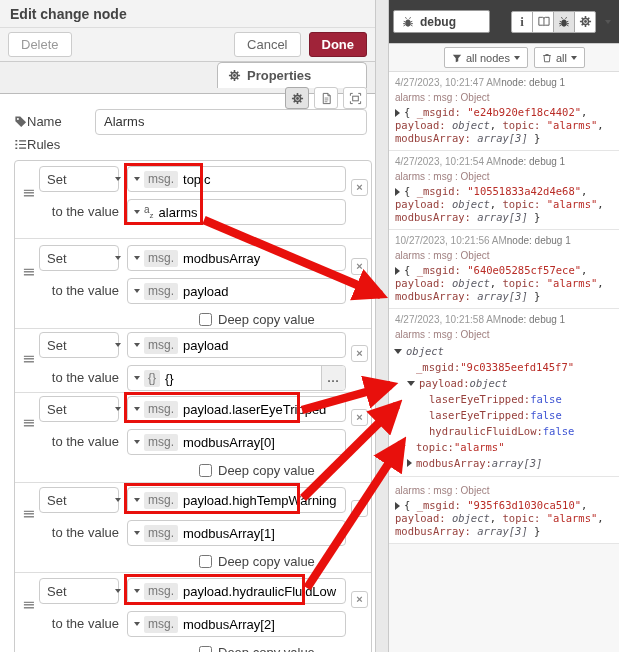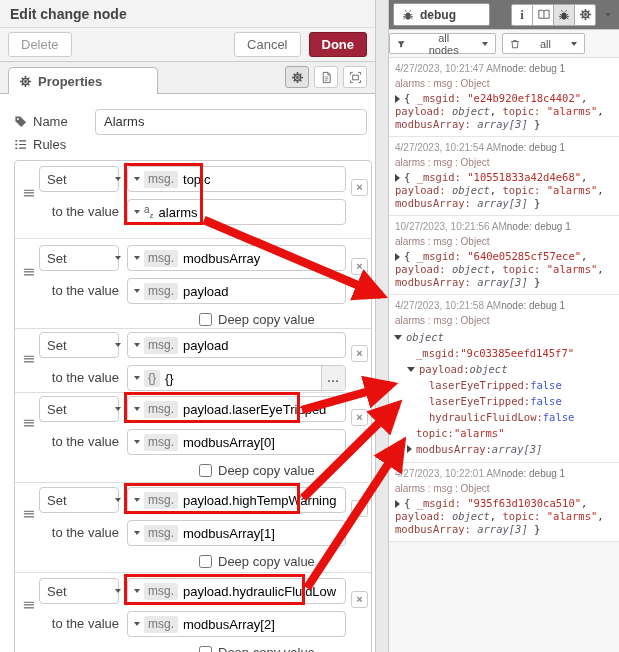--- a/index.html
+++ b/index.html
@@ -13,31 +13,31 @@
   .edit-panel{width:375px;flex:none;position:relative;background:#fff;}
   .ed-header{height:28px;background:#f3f3f3;border-bottom:1px solid #ddd;
              font-weight:bold;font-size:14px;color:#444;padding:6px 10px;}
   .btn-row{height:34px;background:#f3f3f3;border-bottom:1px solid #ccc;
            padding:4px 8px;display:flex;align-items:flex-start;gap:8px;}
   .btn{height:25px;padding:0 12px;font-size:13px;border-radius:3px;background:#fff;
        border:1px solid #ccc;color:#999;font-family:inherit;cursor:pointer;}
   .btn.cancel{margin-left:auto;color:#666;}
   .btn.done{background:var(--done);border-color:#7d1a2c;color:#fff;font-weight:bold;}
   .tab-row{height:32px;background:#f0f0f0;border-bottom:1px solid #bbb;display:flex;
-           align-items:flex-end;padding:0 8px;}
+           align-items:flex-end;padding:0 8px;flex-direction:column;}
   .tab{width:150px;display:flex;gap:6px;align-items:center;background:#fff;border:1px solid #bbb;
        border-bottom:none;border-radius:5px 5px 0 0;padding:5px 10px;height:27px;
        font-size:13px;font-weight:bold;color:#555;margin-bottom:-1px;cursor:pointer;}
   .tab-btns{margin-left:auto;display:flex;gap:5px;align-items:center;margin-bottom:5px;}
   .icon-btn{width:24px;height:22px;border:1px solid #ccc;border-radius:3px;background:#fff;
             display:flex;align-items:center;justify-content:center;cursor:pointer;padding:0;}
   .icon-btn.active{background:#e3e3e3;border-color:#aaa;}
   .form{padding:14px 0 0 14px;}
   .name-row{display:flex;align-items:center;height:27px;}
-  .lbl{display:flex;gap:6px;align-items:center;font-size:13px;color:#444;}
+  .lbl{display:flex;gap:0;align-items:center;font-size:13px;color:#444;}
   .name-row .lbl{width:81px;}
   .name-input{width:272px;height:26px;border:1px solid #ccc;border-radius:4px;
               padding:0 8px;font-size:13px;color:#333;font-family:inherit;}
   .rules-lbl{margin-top:2px;}
 
   .rules-box{position:absolute;top:160px;left:14px;width:358px;height:505px;
              border:1px solid #ccc;border-radius:4px;background:#fff;}
   .divider{position:absolute;left:0;right:0;height:1px;background:#ddd;}
   .rule{position:absolute;left:0;right:0;height:92px;}
   .grip{position:absolute;left:7px;top:19px;color:#888;font-size:16px;line-height:16px;
@@ -67,38 +67,38 @@
   .deep{position:absolute;left:184px;top:67px;display:flex;align-items:center;gap:6px;
         font-size:13px;color:#444;cursor:pointer;}
   .deep input{width:13px;height:13px;margin:0;}
 
   
   .splitter{width:14px;flex:none;background:#e9e9e9;border-left:1px solid #c9c9c9;
             border-right:1px solid #c9c9c9;cursor:col-resize;}
 
   
   .debug-panel{flex:1;min-width:0;display:flex;flex-direction:column;background:#fff;}
-  .dbg-header{height:30px;background:#737373;border-bottom:1px solid #ccc;display:flex;
+  .dbg-header{height:44px;background:#404040;border-bottom:1px solid #ccc;display:flex;
               align-items:center;padding:3px 8px 3px 4px;flex:none;}
   .dbg-tab{width:97px;height:23px;background:#fff;border:1px solid #999;border-radius:2px;
            display:flex;align-items:center;gap:6px;padding:0 8px;font-size:12px;
            font-weight:bold;color:#444;cursor:pointer;}
   .dbg-btns{margin-left:auto;display:flex;}
   .dbg-btn{width:22px;height:22px;border:1px solid #aaa;background:#fff;display:flex;
            align-items:center;justify-content:center;margin-left:-1px;padding:0;cursor:pointer;
            font-size:12px;color:#555;}
   .dbg-btn:first-child{border-radius:2px 0 0 2px;margin-left:0;}
   .dbg-btn:nth-child(4){border-radius:0 2px 2px 0;}
   .dbg-btn.active{background:#e3e3e3;}
   .dbg-btn .i-glyph{font-family:"Liberation Serif",serif;font-weight:bold;font-size:13px;}
   .dbg-caret{margin-left:9px;cursor:pointer;display:flex;align-items:center;}
   .dbg-filter{height:28px;background:#f7f7f7;border-bottom:1px solid #ddd;display:flex;
               align-items:center;justify-content:flex-end;gap:6px;padding:0 34px 0 0;flex:none;}
   .f-btn{height:21px;border:1px solid #bbb;border-radius:2px;background:#fff;display:flex;
-         align-items:center;gap:20px;padding:0 7px;font-size:11px;color:#555;cursor:pointer;}
+         align-items:center;gap:4px;padding:0 7px;font-size:11px;color:#555;cursor:pointer;}
   .dbg-list{flex:1;overflow:hidden;background:#f7f7f7;}
   .msg{background:#fff;border-bottom:1px solid #e5e5e5;padding:5px 4px 5px 6px;}
   .msg-meta{font-size:10px;color:#999;line-height:12px;}
   .msg-meta .node{color:#777;text-align:right;}
   .msg-topic{font-size:10px;color:var(--topic);line-height:11px;margin-top:3px;}
   .msg-body{margin-top:3px;font-family:"DejaVu Sans Mono",monospace;font-size:10.5px;
             line-height:13px;color:#333;}
   .jk{color:var(--jk);} .js{color:var(--js);}
   .jm{color:var(--jm);font-style:italic;} .jb{color:var(--jb);}
   .tg{display:inline-block;width:0;height:0;border-top:4px solid transparent;
@@ -459,23 +459,20 @@
               <span class="js">"alarms"</span>
             </div>
             <div class="tree-line" style="padding-left: 21px;">
               <span class="tg"></span>
               <span class="jk">modbusArray: </span>
               <span class="jm">array[3]</span>
             </div>
           </div>
   </div>
         <div class="msg">
-    <div class="msg-meta">
-      <span class="m-time">4/27/2023, 10:22:01 AM</span><span class="node">node: debug 1</span>
-    </div>
     <div class="msg-topic">alarms : msg : Object</div>
     <div class="msg-body"><span class="tg"></span><span>{ </span><span class="jk">_msgid: </span><span class="js">"935f63d1030ca510"</span><span>, </span><span class="jk">payload: </span><span class="jm">object</span><span>, </span><span class="jk">topic: </span><span class="js">"alarms"</span><span>, </span><span class="jk">modbusArray: </span><span class="jm">array[3]</span><span> }</span></div>
   </div>
       </div>
   </div>
 </div>
 
 <div id="annot-layer">
     <div class="annot-rect" style="left: 124px; top: 163px; width: 79px; height: 62px;"></div>
     <div class="annot-rect" style="left: 124px; top: 392px; width: 176px; height: 31px;"></div>

